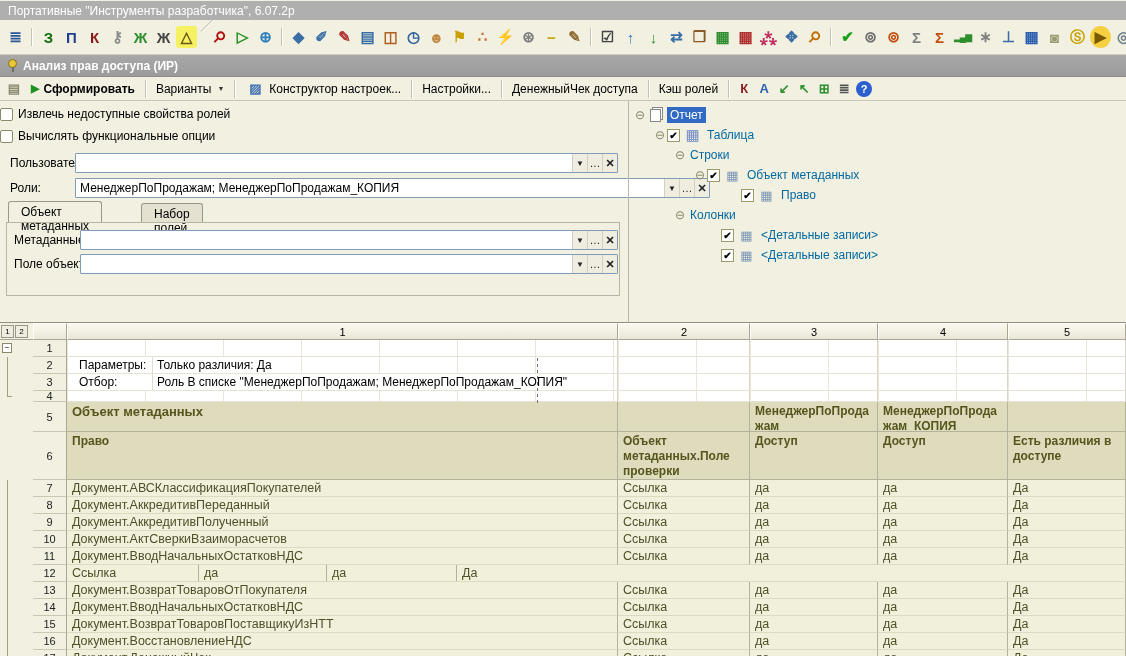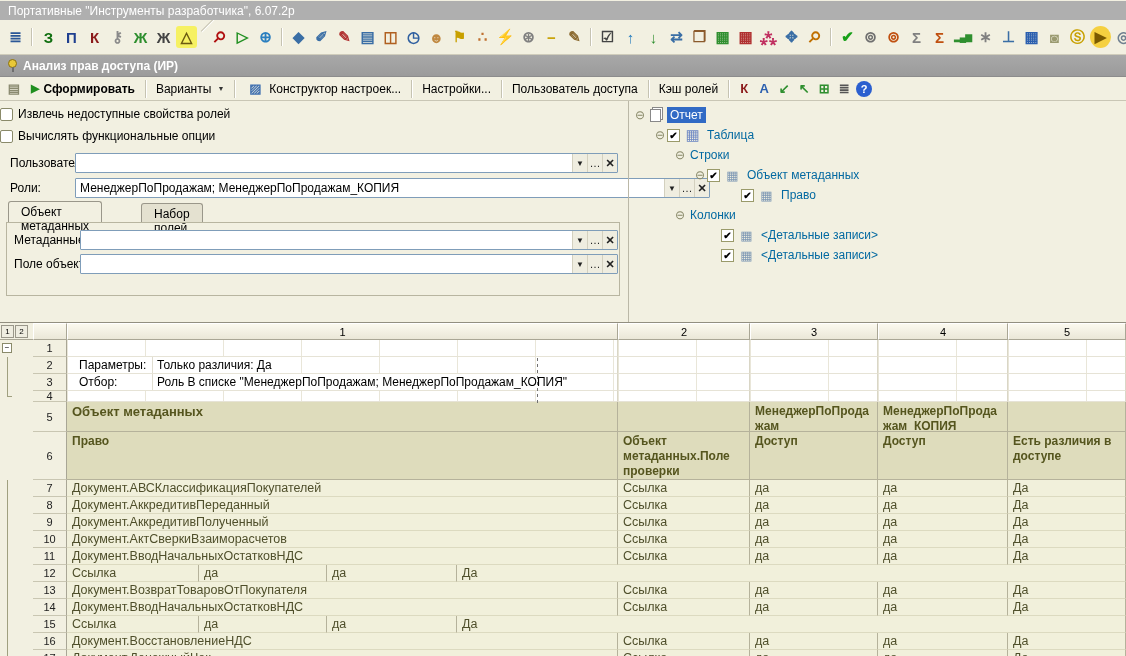--- a/index.html
+++ b/index.html
@@ -249,21 +249,21 @@
     <span class="carrow">▼</span>
   </span>
   <span class="csep"></span>
   <span class="cbtn">
     <span class="cico" style="color:#4070B0">▨</span>
     <span>Конструктор настроек...</span>
   </span>
   <span class="csep"></span>
   <span class="cbtn">Настройки...</span>
   <span class="csep"></span>
-  <span class="cbtn">Пользователь доступа</span>
+  <span class="cbtn">ДенежныйЧек доступа</span>
   <span class="csep"></span>
   <span class="cbtn">Кэш ролей</span>
   <span class="csep"></span>
   <span style="display:inline-flex;align-items:center">
 
       <span class="cico" style="color: rgb(139, 26, 26);">К</span>
 
       <span class="cico" style="color: rgb(43, 95, 175);">А</span>
 
       <span class="cico" style="color: rgb(47, 143, 47);">↙</span>
@@ -567,20 +567,21 @@
         <div class="c3 dc">да</div>
         <div class="c4 dc">да</div>
         <div class="c5 dc">Да</div>
       </div>
 
       <div class="srow drow">
         <div class="w-m">
           <span class="mline"></span>
         </div>
         <div class="w-n numcell">15</div>
+        <div class="c1 dc">Документ.ВозвратТоваровПоставщикуИзНТТ</div>
         <div class="c2 dc">Ссылка</div>
         <div class="c3 dc">да</div>
         <div class="c4 dc">да</div>
         <div class="c5 dc">Да</div>
       </div>
 
       <div class="srow drow">
         <div class="w-m">
           <span class="mline"></span>
         </div>

